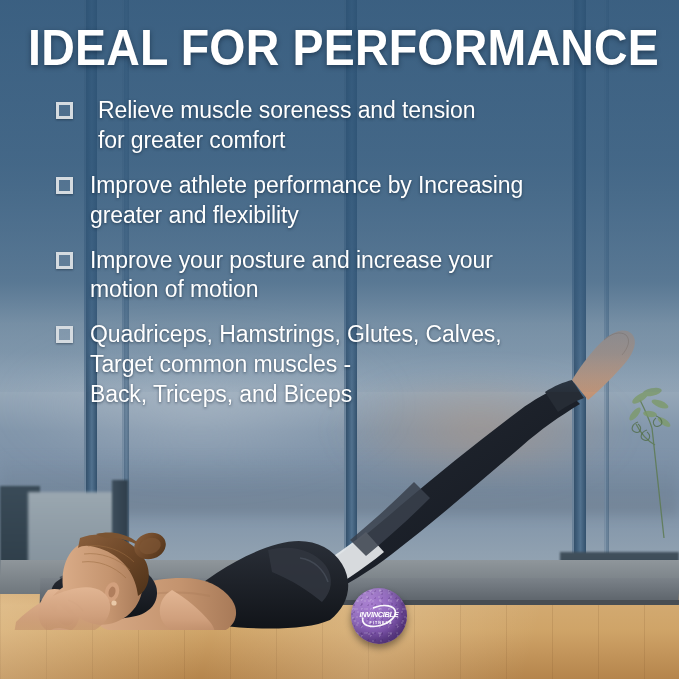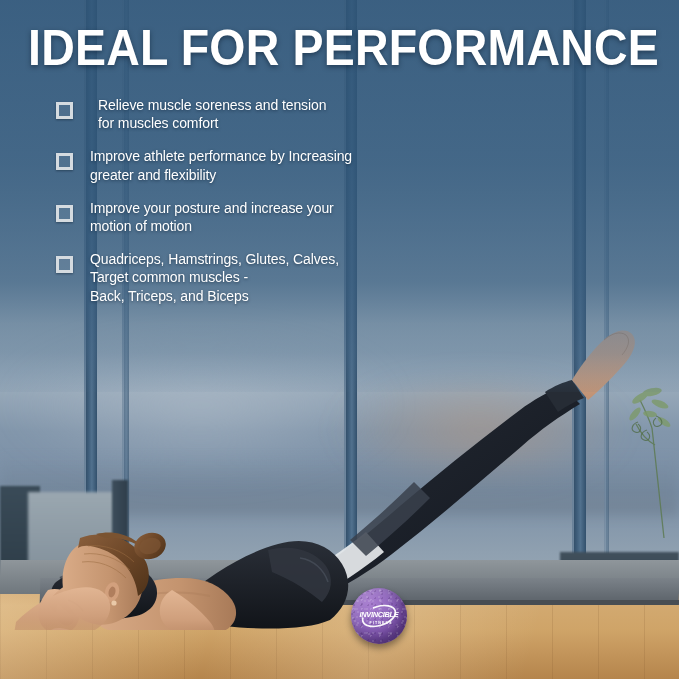--- a/index.html
+++ b/index.html
@@ -195,21 +195,21 @@
   .checkbox {
     flex:0 0 auto;
     width:17px; height:17px;
     border:3px solid #d5dbe0;
     background:rgba(255,255,255,.07);
     margin-top:6px;
     margin-right:19px;
     box-shadow:0 1px 2px rgba(10,26,42,.45);
   }
   .btext {
-    font-size:14px;
+    font-size:23px;
     line-height:1.30;
     color:#ffffff;
     font-weight:normal;
     text-shadow:0 1px 3px rgba(12,30,48,.60);
     letter-spacing:-.1px;
   }
   .bullet:nth-child(2) .btext,
   .bullet:nth-child(3) .btext,
   .bullet:nth-child(4) .btext { margin-left:-2px; }
   .bullet:nth-child(1) .btext { margin-left:6px; }
@@ -436,21 +436,21 @@
   <div class="content">
 
     <div class="title">IDEAL FOR PERFORMANCE</div>
 
     <div class="bullets">
 
       <div class="bullet">
         <div class="checkbox"></div>
         <div class="btext">
           <div>Relieve muscle soreness and tension</div>
-          <div>for muscles comfort</div>
+          <div>for greater comfort</div>
         </div>
       </div>
 
       <div class="bullet">
         <div class="checkbox"></div>
         <div class="btext">
           <div>Improve athlete performance by Increasing</div>
           <div>greater and flexibility</div>
         </div>
       </div>

